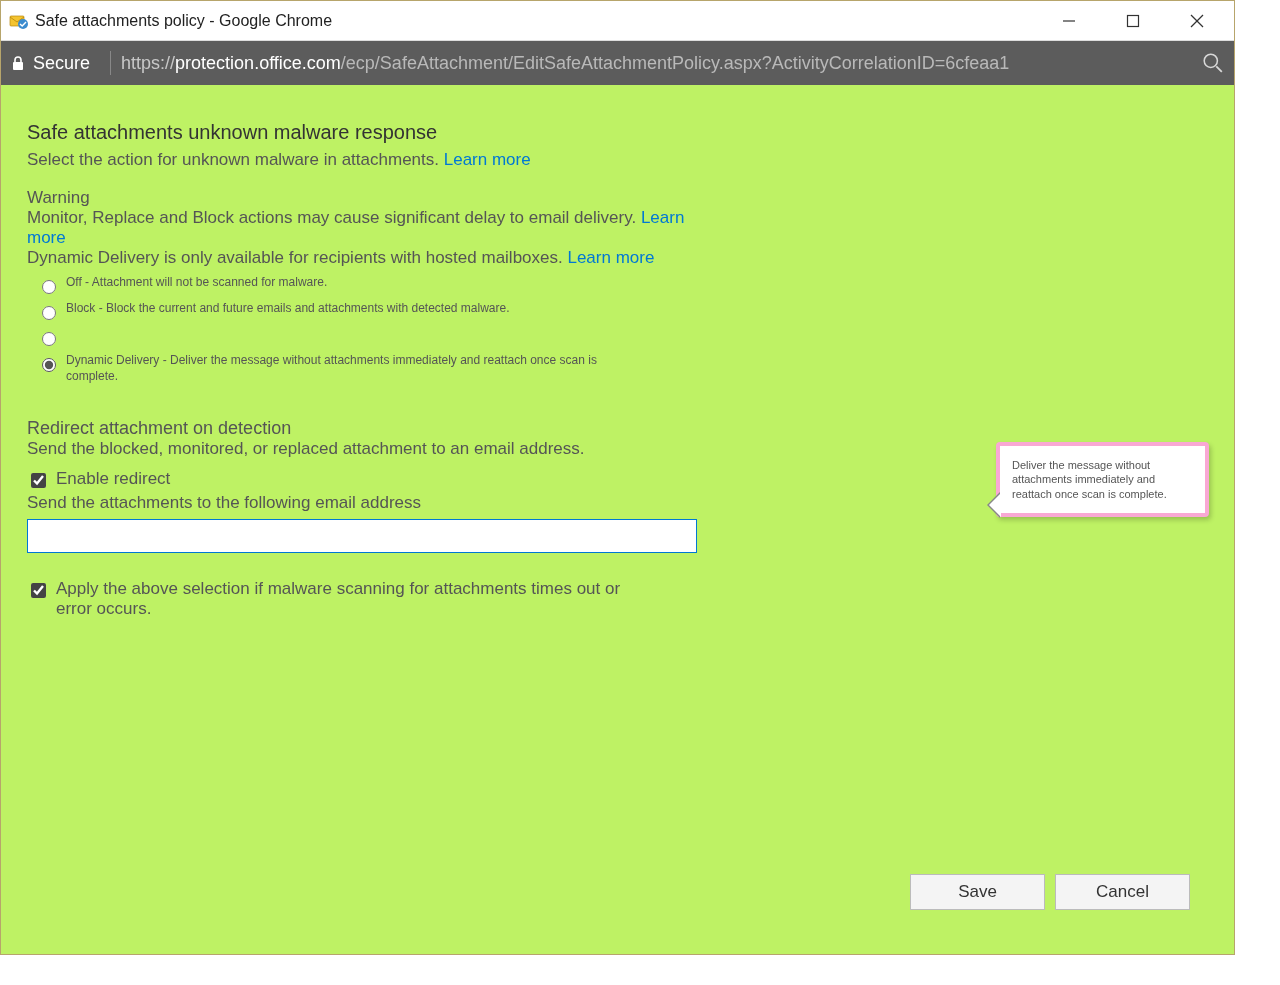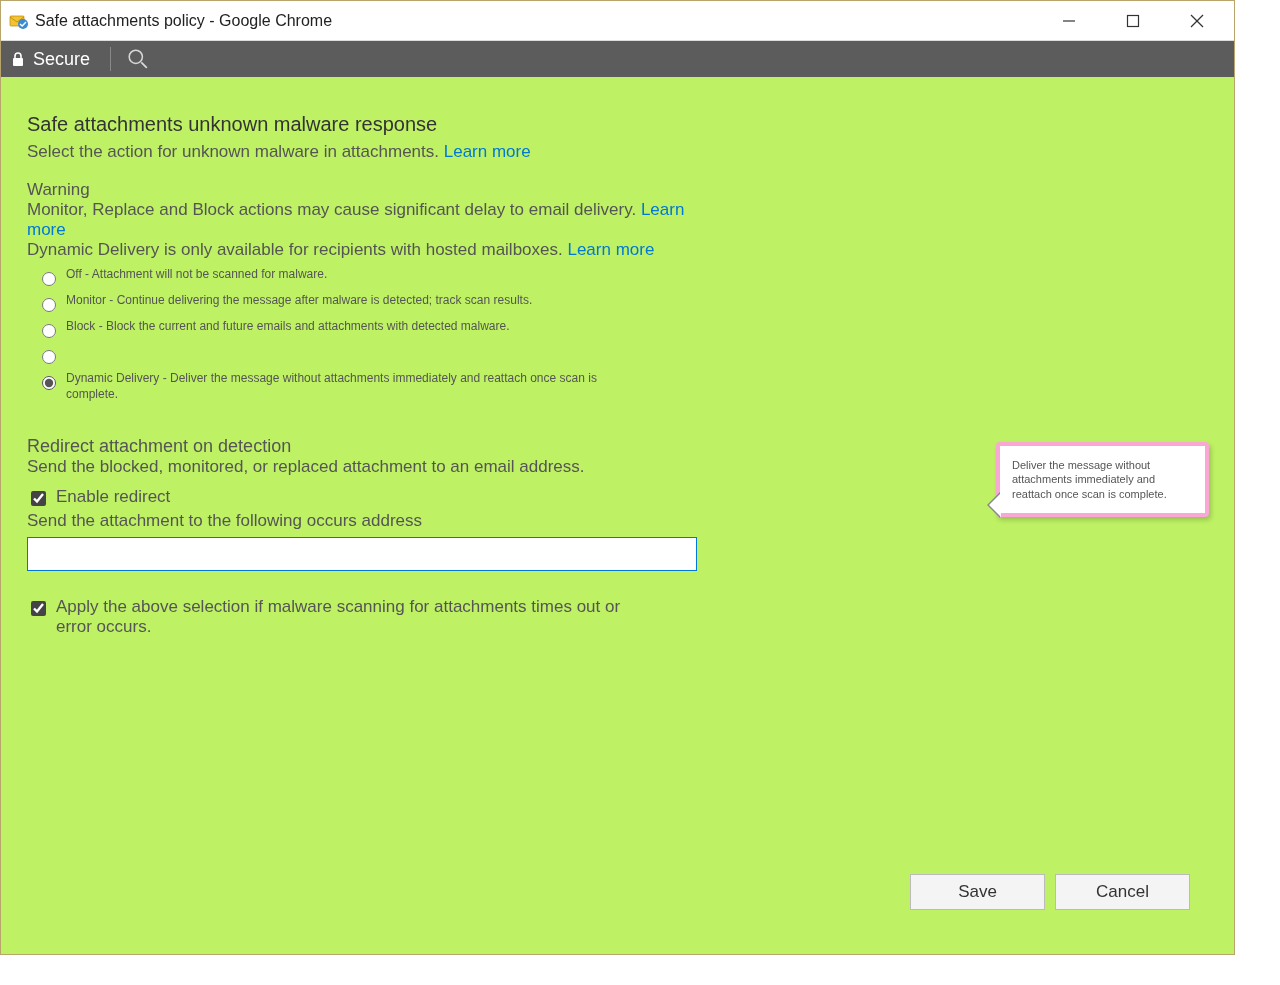--- a/index.html
+++ b/index.html
@@ -46,21 +46,21 @@
     gap: 34px;
     padding-right: 18px;
   }
   .win-btn {
     width: 30px; height: 30px;
     display: flex; align-items:center; justify-content:center;
     color: #333;
   }
   .win-btn svg { width: 14px; height: 14px; }
   .addrbar {
-    height: 36px;
+    height: 44px;
     background: #5c5c5c;
     display: flex;
     align-items: center;
     padding: 0 10px;
     color: #fff;
   }
   .addrbar .lock {
     width: 14px; height: 16px;
     margin-right: 8px;
     display:flex; align-items:center;
@@ -303,20 +303,23 @@
 
   <div class="addrbar">
     <span class="lock">
       <svg viewBox="0 0 14 16" width="14" height="16">
         <rect x="2" y="7" width="10" height="8" rx="1" fill="#fff"></rect>
         <path d="M4 7 V5 a3 3 0 0 1 6 0 V7" fill="none" stroke="#fff" stroke-width="1.6"></path>
       </svg>
     </span>
     <span class="secure">Secure</span>
     <span class="sep"></span>
+    <span class="url">
+      <span class="proto">https://</span><span class="host">protection.office.com</span><span class="path">/ecp/SafeAttachment/EditSafeAttachmentPolicy.aspx?ActivityCorrelationID=6cfeaa1</span>
+    </span>
     <span class="mag">
       <svg viewBox="0 0 20 20">
           <circle cx="8" cy="8" r="6" fill="none" stroke="#d8d8d8" stroke-width="1.4"></circle>
           <line x1="13" y1="13" x2="18" y2="18" stroke="#d8d8d8" stroke-width="1.6"></line>
         </svg>
     </span>
   </div>
 
   <div class="content">
     <div class="left-col">
@@ -340,43 +343,39 @@
             </div>
           </div>
 
           <div class="radio-group">
             <div class="radio-row">
               <input type="radio" name="resp" style="">
               <label>Off - Attachment will not be scanned for malware.</label>
             </div>
             <div class="radio-row">
               <input type="radio" name="resp" style="">
-              <label>Monitor - Continue delivering the message after malware is detected; track scan results.</label>
-            </div>
-            <div class="radio-row">
-              <input type="radio" name="resp" style="">
               <label>Block - Block the current and future emails and attachments with detected malware.</label>
             </div>
             <div class="radio-row">
               <input type="radio" name="resp" style="">
             </div>
             <div class="radio-row">
               <input type="radio" name="resp" checked="" style="">
               <label>Dynamic Delivery - Deliver the message without attachments immediately and reattach once scan is complete.</label>
             </div>
           </div>
 
           <div class="subsection">
             <div class="sub-h">Redirect attachment on detection</div>
             <div class="sub-desc">Send the blocked, monitored, or replaced attachment to an email address.</div>
             <div class="check-row">
               <input type="checkbox" checked="" style="">
               <label>Enable redirect</label>
             </div>
-            <div class="redirect-label">Send the attachment to the following occurs address</div>
+            <div class="redirect-label">Send the attachments to the following email address</div>
             <input class="redirect-input" type="text" value="" style="">
           </div>
 
           <div class="subsection" style="margin-top:26px;">
             <div class="check-row">
               <input type="checkbox" checked="" style="">
               <label>Apply the above selection if malware scanning for attachments times out or error occurs.</label>
             </div>
           </div>
         </div>

